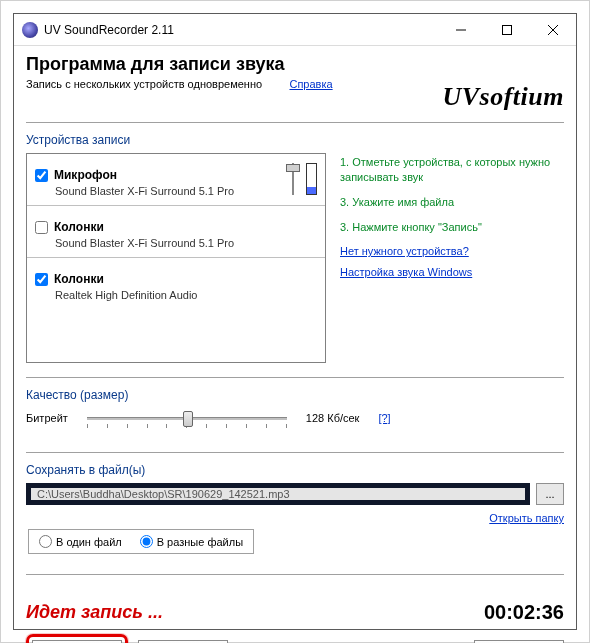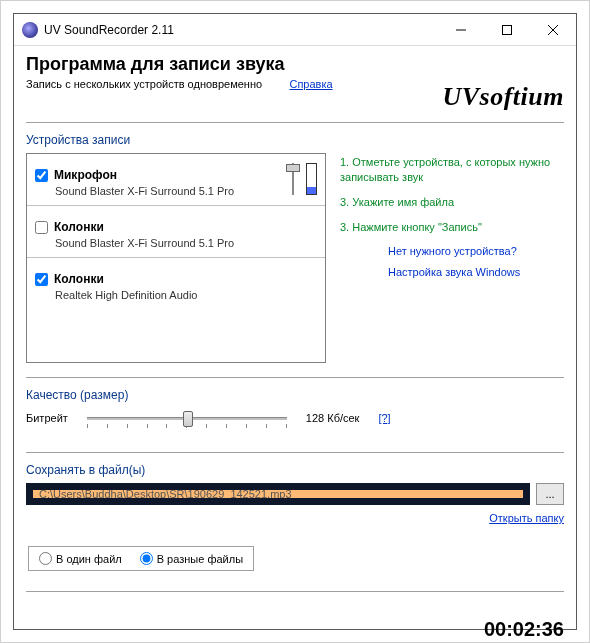--- a/index.html
+++ b/index.html
@@ -87,45 +87,45 @@
 }
 .vslider .thumb {
   position: absolute; left: 0; width: 14px; height: 8px; background: #d0d0d0; border: 1px solid #666;
 }
 .level-box {
   width: 11px; height: 32px; border: 1px solid #333; background: #fff; position: relative;
 }
 .level-fill { position: absolute; left: 0; bottom: 0; width: 100%; background: #4a6aff; }
 .instructions { flex: 1; padding-top: 2px; }
 .instructions .step { color: #0a8a2a; font-size: 11px; margin-bottom: 10px; line-height: 1.35; }
-.instructions .link { color: #0033cc; font-size: 11px; margin-bottom: 8px; cursor: pointer; display: inline-block; margin-left: 48px; }
+.instructions .link { color: #0033cc; text-decoration: underline; font-size: 11px; margin-bottom: 8px; cursor: pointer; display: inline-block; }
 .bitrate-row { display: flex; align-items: center; gap: 19px; margin: 6px 0 10px 0; }
 .bitrate-row .lbl { font-size: 11px; }
 .hslider {
   width: 200px; height: 20px; position: relative;
 }
 .hslider .track {
   position: absolute; top: 9px; left: 0; right: 0; height: 3px; background: #c0c0c0; border-top: 1px solid #888;
 }
 .hslider .ticks {
   position: absolute; bottom: 0; left: 0; right: 0; display: flex; justify-content: space-between;
 }
 .hslider .ticks span { width: 1px; height: 4px; background: #888; }
 .hslider .thumb {
   position: absolute; top: 3px; width: 10px; height: 16px; background: linear-gradient(#eee,#ccc); border: 1px solid #666; border-radius: 2px;
 }
 .qmark { color: #0033cc; text-decoration: underline; font-size: 11px; }
 .save-row { display: flex; align-items: center; gap: 6px; margin: 4px 0 6px 0; }
 .path-input {
-  flex: 1; height: 22px; border: 7px solid #0f172a; background: #fdba74; padding: 2px 6px; font-size: 11px; color: #555;
+  flex: 1; height: 22px; border: 5px solid #0f172a; background: #e5e5e5; padding: 2px 6px; font-size: 11px; color: #555;
 }
 .browse-btn {
   width: 28px; height: 22px; border: 1px solid #909090; background: #e8e8e8; font-size: 11px;
 }
-.open-folder { text-align: right; margin-bottom: 19px; }
+.open-folder { text-align: right; margin-bottom: 2px; }
 .open-folder a { color: #0033cc; text-decoration: underline; font-size: 11px; }
 .radio-box {
   display: inline-flex; gap: 18px; border: 1px solid #a0a0a0; padding: 5px 10px 5px 10px; margin: 2px 0 0 2px;
 }
 .radio-box label { font-size: 11px; display: flex; align-items: center; gap: 4px; }
 .status-row { display: flex; align-items: center; margin-top: 16px; margin-bottom: 10px; }
 .status-text { color: #d00000; font-weight: bold; font-style: italic; font-size: 18px; }
 .timer { margin-left: auto; font-weight: bold; font-size: 20px; color: #000; font-family: Arial, sans-serif; }
 .button-row { display: flex; gap: 10px; align-items: center; }
 .win-btn {
@@ -295,20 +295,21 @@
         <label>
               <input type="radio" name="fm" checked="" style=""> 
               <span>В разные файлы</span>
             </label>
       </div>
     </div>
 
     <div class="hr" style="margin-top:12px"></div>
 
     <div class="status-row">
+      <div class="status-text">Идет запись ...</div>
       <div class="timer">00:02:36</div>
     </div>
 
     <div class="button-row">
       <span class="highlight-ring">
         <button class="win-btn">Стоп</button>
       </span>
       <button class="win-btn disabled" disabled="">Проиграть</button>
       <div style="flex:1"></div>
       <button class="win-btn">Закрыть</button>

